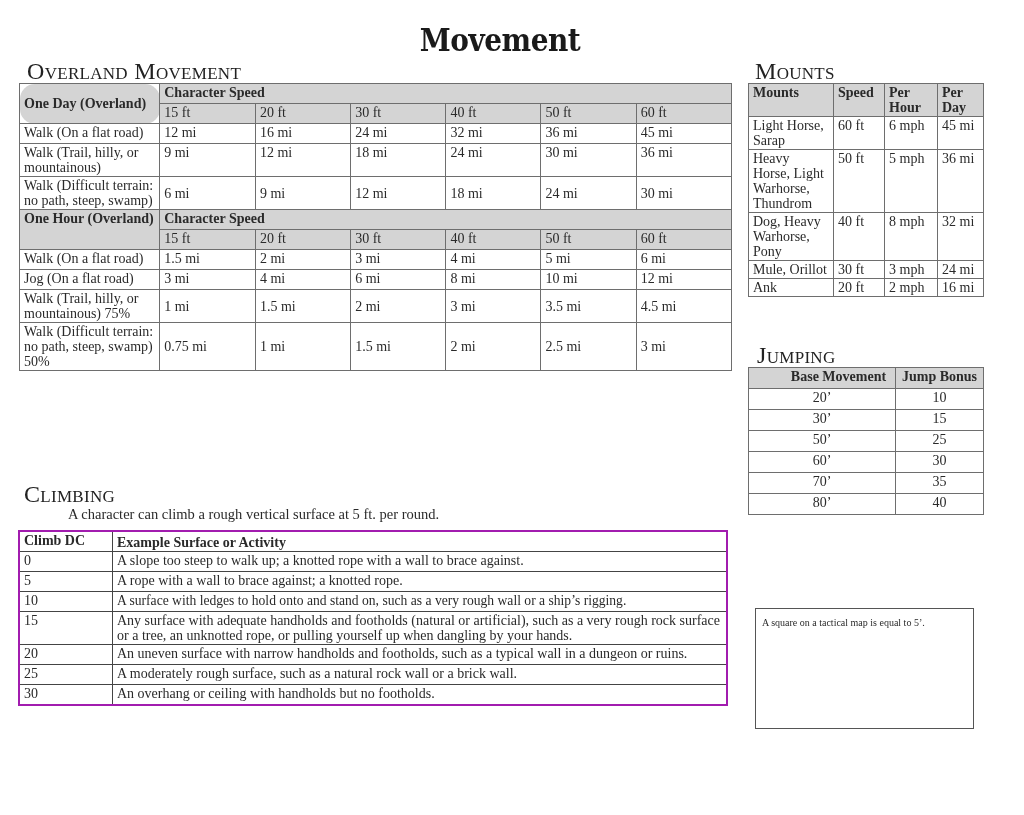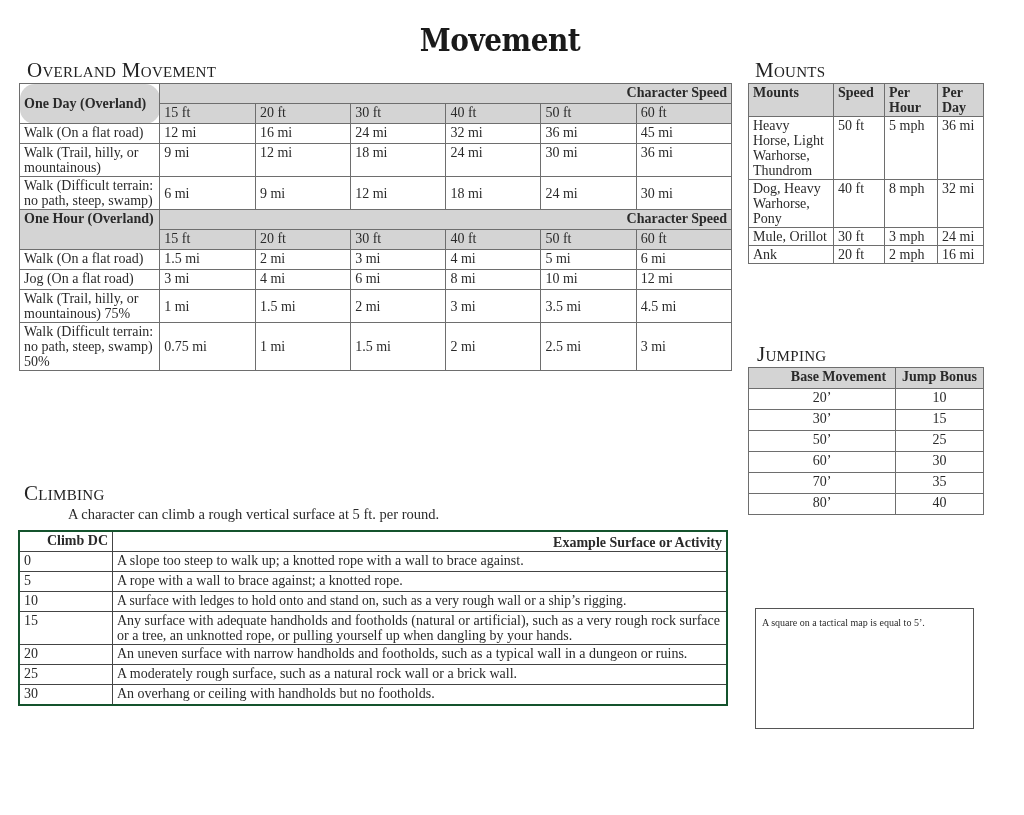--- a/index.html
+++ b/index.html
@@ -6,44 +6,44 @@
   body {
     width: 1024px; height: 815px; position: relative; overflow: hidden;
     font-family: "Liberation Serif", serif; color: #2a2a2a;
   }
   .page-title {
     position: absolute; left: 0; width: 1000px; top: 24px; text-align: center;
     font-family: "DejaVu Serif", serif; font-weight: bold; font-size: 28px;
     letter-spacing: -0.5px; color: #1a1a1a; transform: scaleY(1.15);
   }
   .section-title {
-    position: absolute; font-family: "Liberation Serif", serif; font-size: 21px;
+    position: absolute; font-family: "Liberation Serif", serif; font-size: 24px;
     font-variant: small-caps; color: #222; letter-spacing: 0.3px;
   }
   table { border-collapse: collapse; position: absolute; }
   td, th {
     border: 1px solid #6e6e6e; font-size: 14px; line-height: 15px;
     padding: 1px 4px; vertical-align: top; text-align: left; font-weight: normal;
     color: #2a2a2a;
   }
   .gray { background: #d4d4d4; }
   .bold { font-weight: bold; }
-  .center { text-align: right; }
+  .center { text-align: left; }
   .vmid { vertical-align: middle; }
   
   #overland { left: 19px; top: 83px; width: 713px; }
   #overland td { height: 17px; }
   #overland .sp { width: 91px; }
   
   #mounts { left: 748px; top: 83px; width: 236px; }
   
   #jumping { left: 748px; top: 367px; width: 236px; }
   #jumping td { text-align: center; height: 18px; padding: 1px 4px; }
   
-  #climbing { left: 18px; top: 530px; width: 710px; border: 2px solid #14532d; }
+  #climbing { left: 18px; top: 530px; width: 710px; border: 2px solid #a21caf; }
   #climbing td { border: 1px solid #444; height: 17px; }
   .note-box {
     position: absolute; left: 755px; top: 608px; width: 205px; height: 115px;
     border: 1px solid #555; padding: 4px 6px 0 6px; font-size: 10px; line-height: 19px;
   }
   .climb-intro { position: absolute; left: 21px; top: 506px; font-size: 14.5px; margin-left: 47px; }
 </style>
 </head>
 <body>
 
@@ -145,20 +145,26 @@
 <div class="section-title" style="left:755px; top:58px;">Mounts</div>
 <table id="mounts">
   <tbody>
     <tr>
       <td class="gray bold" style="width:76px;">Mounts</td>
       <td class="gray bold" style="width:42px;">Speed</td>
       <td class="gray bold" style="width:44px;">Per Hour</td>
       <td class="gray bold">Per Day</td>
     </tr>
     <tr>
+      <td>Light Horse, Sarap</td>
+      <td>60 ft</td>
+      <td>6 mph</td>
+      <td>45 mi</td>
+    </tr>
+    <tr>
       <td>Heavy Horse, Light Warhorse, Thundrom</td>
       <td>50 ft</td>
       <td>5 mph</td>
       <td>36 mi</td>
     </tr>
     <tr>
       <td>Dog, Heavy Warhorse, Pony</td>
       <td>40 ft</td>
       <td>8 mph</td>
       <td>32 mi</td>

